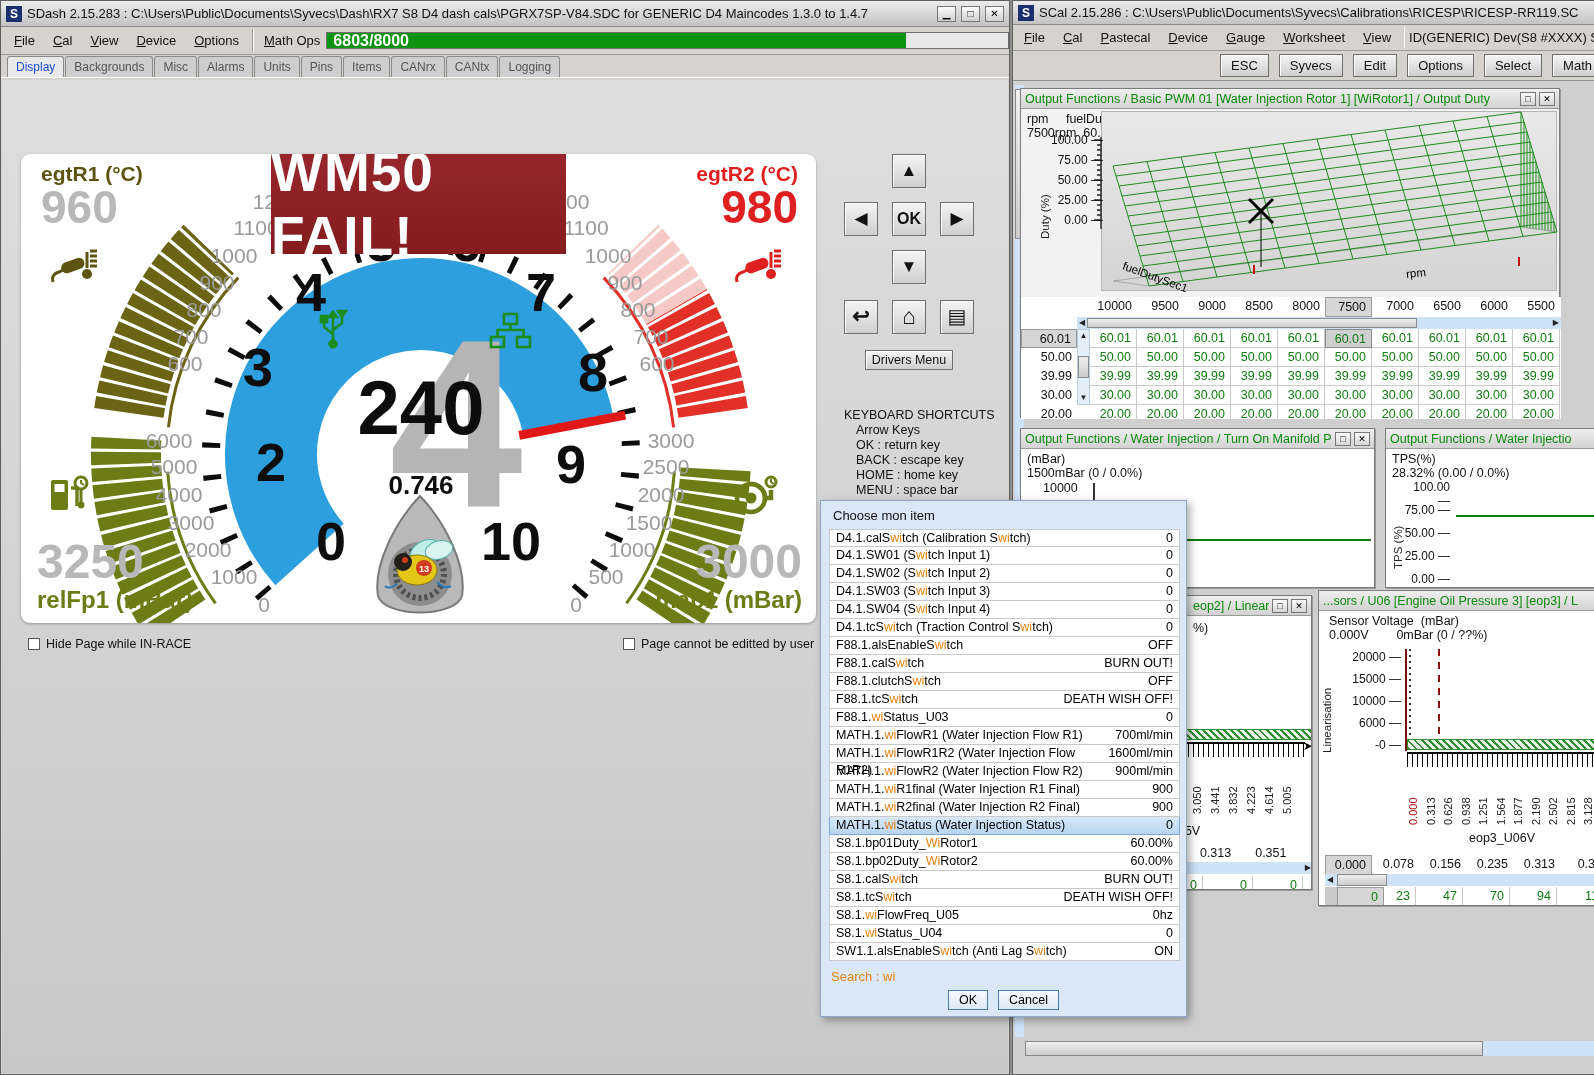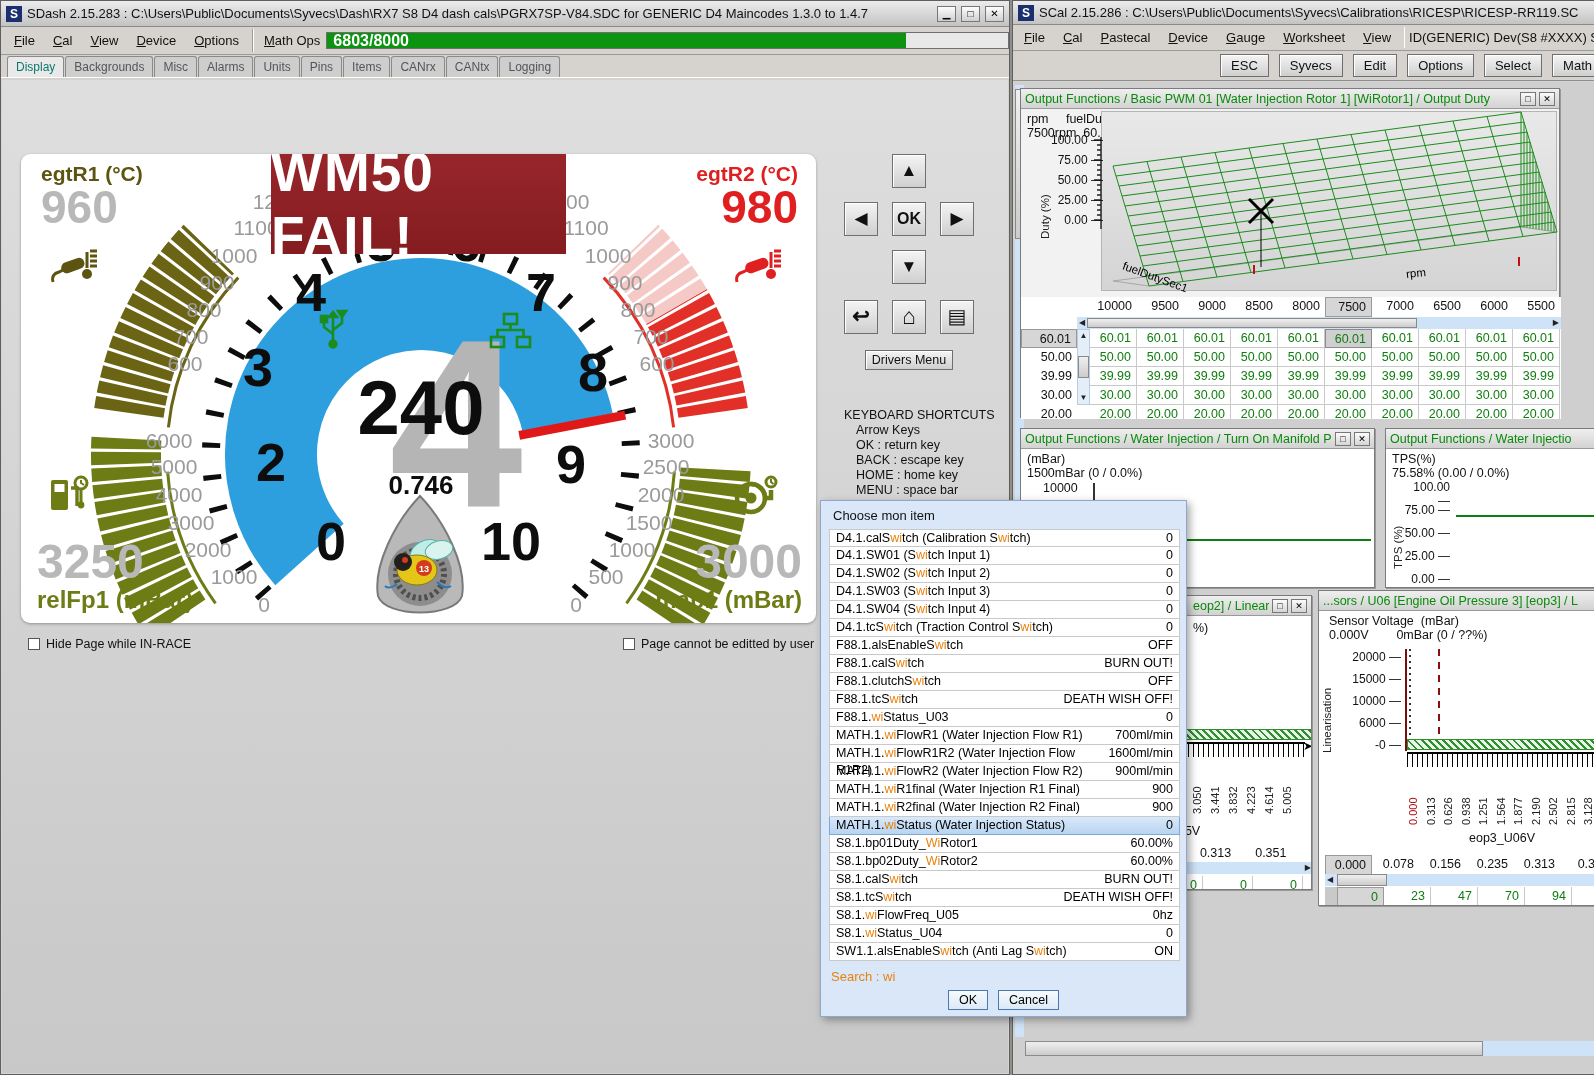--- a/index.html
+++ b/index.html
@@ -8,21 +8,21 @@
 .win{position:absolute;background:#d6d3ce;border:1px solid #5f5f5f}
 .tbar{height:26px;background:linear-gradient(#ececec,#c3c3c3);border-bottom:1px solid #8a8a8a;display:flex;align-items:center;padding:0 5px;gap:5px}
 .tbar .ttl{font-size:13px;color:#111;white-space:nowrap;overflow:hidden;flex:1}
 .appicon{width:16px;height:16px;background:#1b2f6e;color:#fff;font-weight:bold;font-size:12px;text-align:center;line-height:16px;flex:none}
 .wbtn{width:19px;height:16px;background:linear-gradient(#fdfdfd,#cfcfcf);border:1px solid #777;font-size:10px;line-height:13px;text-align:center;flex:none}
 .mrow{display:flex;align-items:center;font-size:13px;color:#111}
 .mitem{padding:4px 9px;white-space:nowrap}
 .mitem:first-letter{text-decoration:underline}
 .vsep{width:2px;align-self:stretch;background:#9a9a9a;border-right:1px solid #fff;margin:2px 4px}
 .tab{padding:3px 8px;font-size:12px;border:1px solid #8a8a8a;border-bottom:none;background:#cecece;color:#555;border-radius:3px 3px 0 0;margin-right:1px;white-space:nowrap}
-.tab.act{background:#e9e9e9;color:#0f766e}
+.tab.act{background:#e9e9e9;color:#1d4ed8}
 .btn3d{background:linear-gradient(#f4f4f4,#cfcfcf);border:1px solid #6f6f6f;box-shadow:inset 1px 1px 0 #fff;text-align:center;color:#111}
 .cb{display:inline-block;width:12px;height:12px;border:1px solid #555;background:#fff;vertical-align:-2px;margin-right:6px}
 .cwin{position:absolute;background:#fff;border:1px solid #7b7b7b;box-shadow:1px 1px 0 #999}
 .ctbar{height:20px;background:linear-gradient(#efefef,#d2d2d2);border-bottom:1px solid #9a9a9a;display:flex;align-items:center;padding:0 4px;gap:3px}
 .ctbar .ttl{flex:1;font-size:12.5px;color:#0a8a0a;white-space:nowrap;overflow:hidden}
 .cwbtn{width:16px;height:14px;background:linear-gradient(#fbfbfb,#d5d5d5);border:1px solid #777;font-size:9px;line-height:12px;text-align:center;flex:none}
 .info{font-size:12.5px;color:#111;white-space:nowrap}
 .vlab{writing-mode:vertical-rl;transform:rotate(180deg);font-size:11.5px;color:#222}
 .comb{background:repeating-linear-gradient(90deg,#000 0 1px,transparent 1px 5px);border-top:2px solid #000}
 .hatch{background:repeating-linear-gradient(45deg,#2f8f2f 0 2px,#eaf5ea 2px 5px);border:1px solid #2f8f2f}
@@ -420,21 +420,21 @@
   <div class="info r" style="left:22px;top:52px">10000</div>
   <div class="r" style="left:72px;top:54px;width:2px;height:100px;background:#333"></div>
   <div class="r" style="left:74px;top:110px;width:276px;height:2px;background:#0f7d0f"></div>
 </div>
 
 <div class="cwin" id="w-tps" style="left:1385px;top:428px;width:230px;height:160px;overflow:hidden">
   <div class="ctbar">
     <div class="ttl">Output Functions / Water Injectio</div>
   </div>
   <div class="info r" style="left:6px;top:23px">TPS(%)</div>
-  <div class="info r" style="left:6px;top:37px">75.58% (0.00 / 0.0%)</div>
+  <div class="info r" style="left:6px;top:37px">28.32% (0.00 / 0.0%)</div>
   <div class="vlab r" style="left:6px;top:70px;height:70px">TPS (%)</div>
   <div id="tps-yticks" style="position: absolute; left: 0px; top: 0px;">
       <div class="r" style="left: 14px; top: 51px; width: 50px; text-align: right; font-size: 12px; color: rgb(17, 17, 17); position: absolute;">100.00 —</div>
       <div class="r" style="left: 14px; top: 74px; width: 50px; text-align: right; font-size: 12px; color: rgb(17, 17, 17); position: absolute;">75.00 —</div>
       <div class="r" style="left: 14px; top: 97px; width: 50px; text-align: right; font-size: 12px; color: rgb(17, 17, 17); position: absolute;">50.00 —</div>
       <div class="r" style="left: 14px; top: 120px; width: 50px; text-align: right; font-size: 12px; color: rgb(17, 17, 17); position: absolute;">25.00 —</div>
       <div class="r" style="left: 14px; top: 143px; width: 50px; text-align: right; font-size: 12px; color: rgb(17, 17, 17); position: absolute;">0.00 —</div>
     </div>
   <div class="r" style="left:68px;top:56px;width:2px;height:92px;background:#333;border-left:4px solid transparent;background-clip:content-box"></div>
   <div class="r" style="left:70px;top:86px;width:160px;height:2px;background:#0f7d0f"></div>
@@ -517,21 +517,21 @@
       <div class="hdrcell" style="width: 47px;">0.313</div>
       <div class="hdrcell" style="width: 47px;">0.39</div>
     </div>
   <div class="r sbtrack" style="left:6px;top:283px;width:284px;height:12px">
       <span class="arr r" style="left:2px">◀</span>
       <div class="sbthumb" style="height:100%;width:50px;margin-left:12px"></div>
     </div>
   <div id="eop3-tvals" class="r" style="left:6px;top:296px;display:flex">
       <div style="width: 12px; background: rgb(201, 201, 201);"></div>
       <div class="cell" style="width: 47px; background: rgb(214, 214, 214); border: 1px solid rgb(154, 154, 154);">0</div>
-      <div class="cell" style="width: 47px;">23</div>
+      <div class="cell" style="width: 32px;">23</div>
       <div class="cell" style="width: 47px;">47</div>
       <div class="cell" style="width: 47px;">70</div>
       <div class="cell" style="width: 47px;">94</div>
       <div class="cell" style="width: 47px;">11</div>
     </div>
 </div>
 
 <div class="r" id="dlg" style="left:820px;top:500px;width:367px;height:517px;background:#d9e7f8;border:1px solid #8fa8c8;box-shadow:3px 3px 8px rgba(0,0,0,.35)">
   <div class="r" style="left:12px;top:7px;font-size:13px;color:#111">Choose mon item</div>
   <div id="dlg-list" class="r" style="left:8px;top:28px;width:351px">

